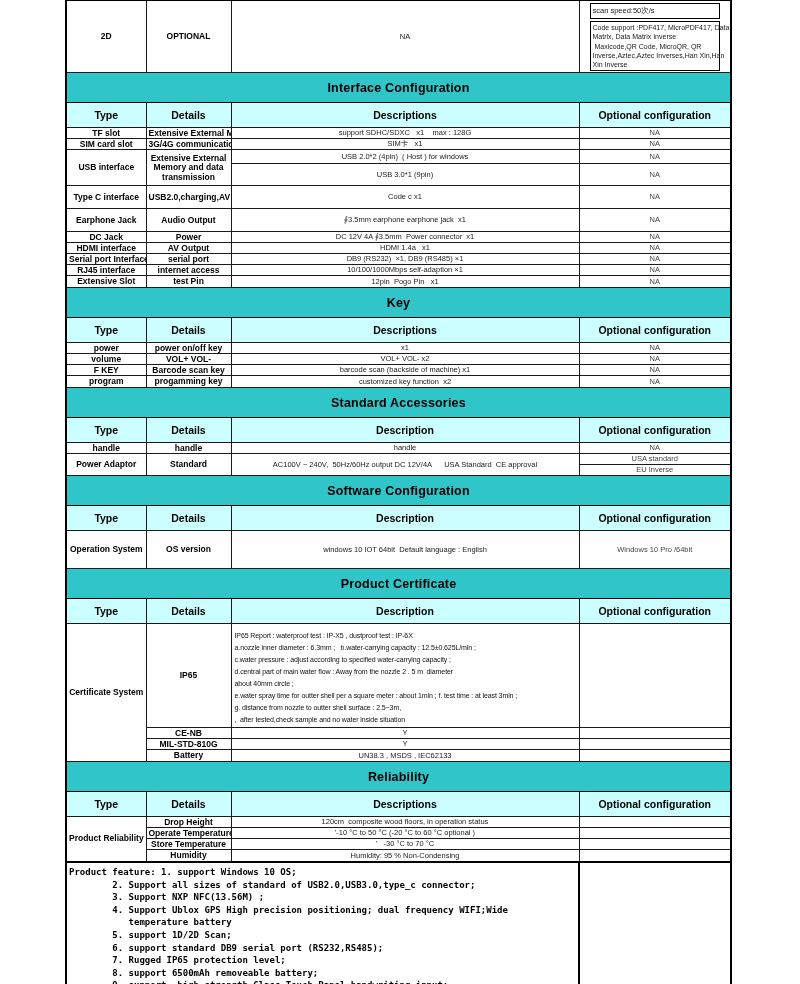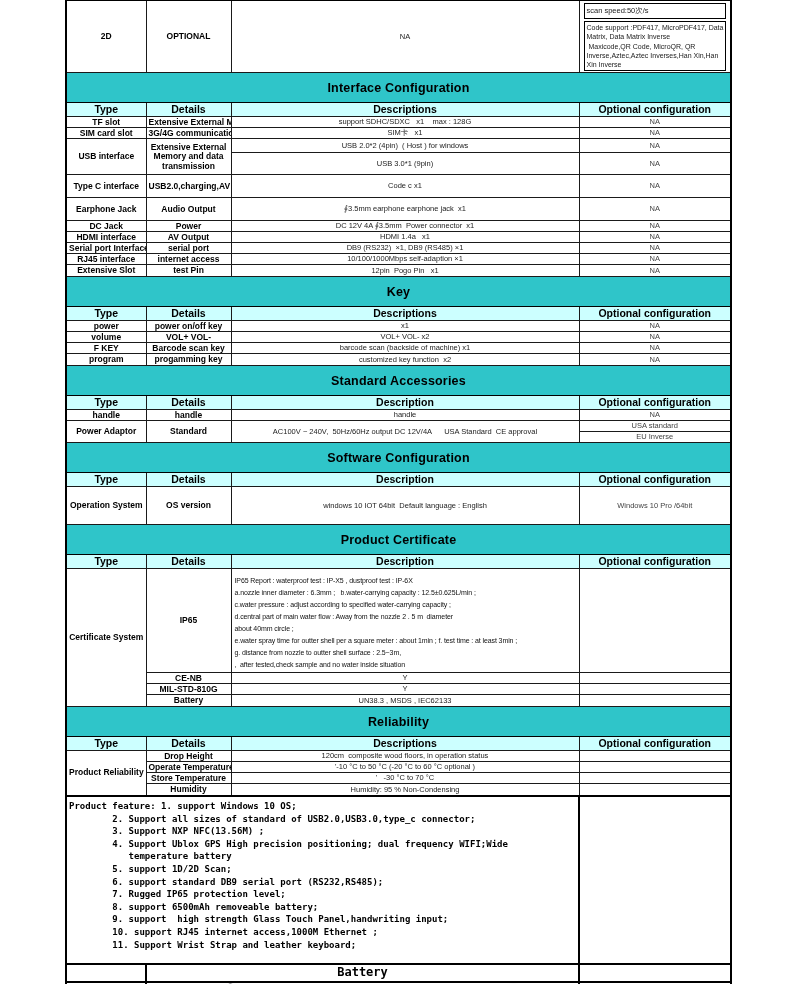--- a/index.html
+++ b/index.html
@@ -10,24 +10,24 @@
   table { border-collapse:collapse; table-layout:fixed; width:665px; border:2px solid #000; }
   td { border:1px solid #1a1a1a; overflow:hidden; text-align:center; vertical-align:middle;
        font-size:8px; color:#1a1a1a; padding:0 2px; line-height:1.12; }
   td.b { font-weight:bold; color:#000; font-size:8.5px;margin-top:12px; }
   td.nw { white-space:nowrap; }
   td.desc { font-size:7.5px; white-space:pre-wrap; color:#222; }
   td.opt { font-size:7.5px; color:#444; }
   tr.teal td { background:var(--teal); font-weight:bold; font-size:12.5px; color:#000;
                border:1px solid #000; letter-spacing:.2px; }
   tr.cols td { background:var(--pale); font-weight:bold; font-size:10.5px; color:#000; }
-  .h70{height:70px} .h17{height:30px} .h13{height:14px} .h11{height:11px} .h12{height:12px}
+  .h70{height:70px} .h17{height:30px} .h13{height:25px} .h11{height:11px} .h12{height:12px}
   .h14{height:14px} .h22{height:22px} .h23{height:23px} .h38{height:38px} .h104{height:104px}
   .h153{height:153px} .h18{height:18px} .h82{height:82px}
-  td.p0 { padding:1px 4px; vertical-align:top; }
+  td.p0 { padding:1px 10px; vertical-align:top; }
   .scanbox { border:1px solid #000; height:16px; line-height:14px; font-size:7.5px;
              text-align:left; padding-left:2px; margin:1px 0 2px 0; white-space:nowrap; }
   .codebox { border:1px solid #000; min-height:45px; font-size:7px; line-height:9.3px;
              text-align:left; padding:1px 2px; white-space:pre; }
   td.ip65 { text-align:left; vertical-align:top; white-space:pre; font-size:7px;
             letter-spacing:-0.1px; line-height:12px; padding:6px 2px 0 3px; color:#111; }
   td.features { text-align:left; vertical-align:top; white-space:pre;
                 font-family:"DejaVu Sans Mono", monospace; font-weight:bold; font-size:9px;
                 line-height:12.6px; padding:3px 0 12px 2px; color:#000; }
   td.monohdr { font-family:"DejaVu Sans Mono", monospace; font-weight:bold; font-size:12px; color:#000; }

